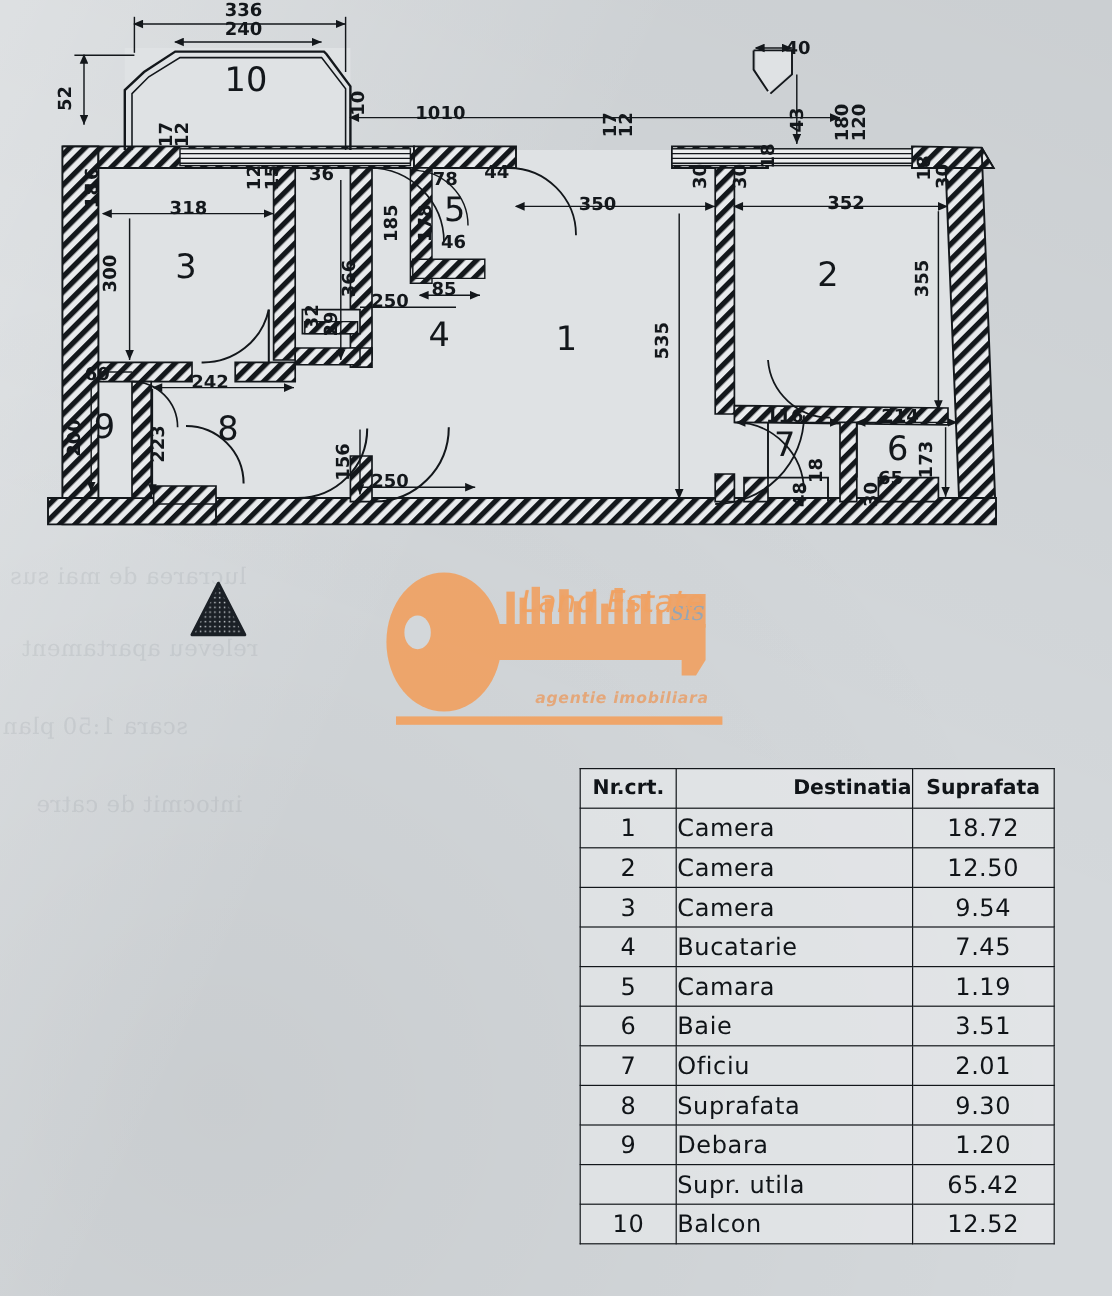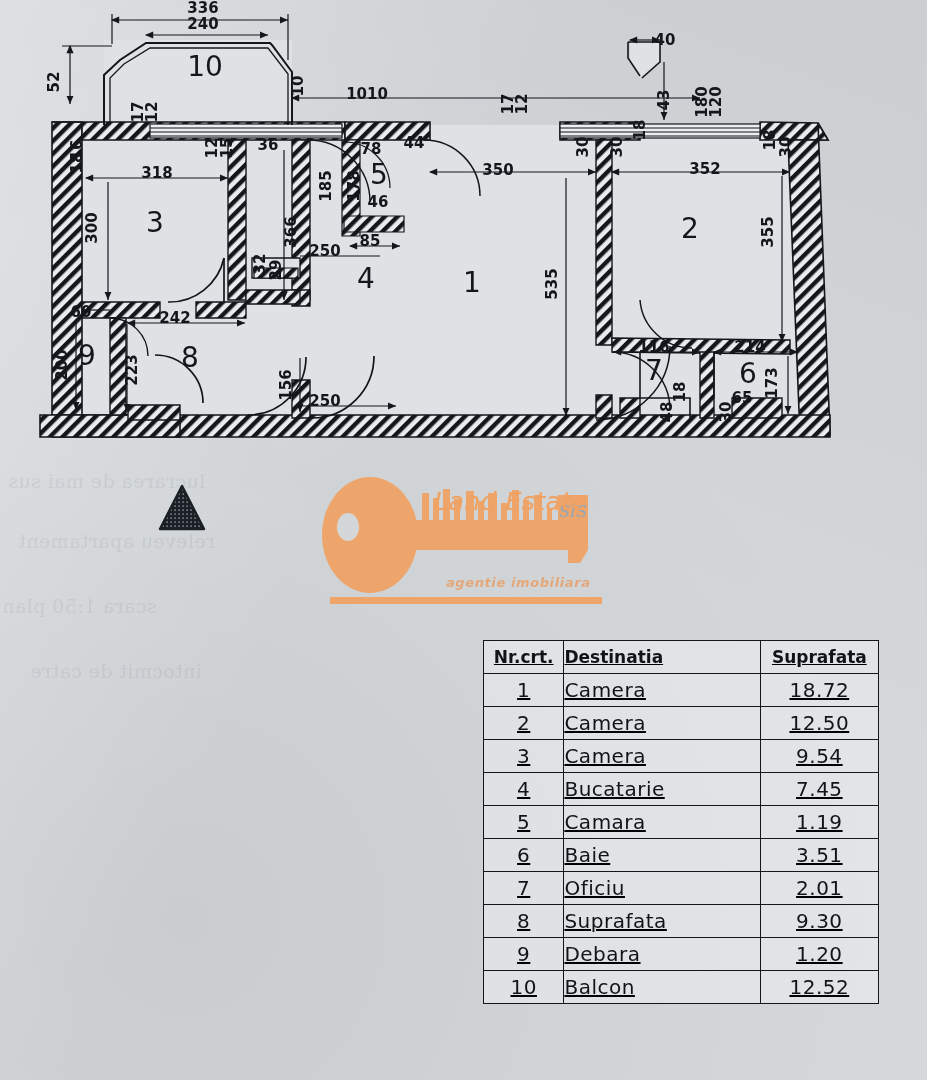--- a/index.html
+++ b/index.html
@@ -57,36 +57,35 @@
     position:absolute;left:330px;top:597px;width:272px;height:7px;
     background:#f0a263;opacity:.95;
   }
   
   #area-table{
     position:absolute;left:483px;top:640px;
     width:396px;
     border-collapse:collapse;
     background:rgba(236,238,240,.55);
     font-family:"DejaVu Sans", sans-serif;
-    text-decoration:underline;
   }
   #area-table td,#area-table th{
     border:1.6px solid #13171b;
     padding:0;
     height:32px;
     color:#101418;
     font-size:20px;
     font-weight:normal;
     letter-spacing:.5px;
   }
   #area-table th{font-size:17px;font-weight:bold;letter-spacing:0;}
   .c-nr{width:80px;text-align:center;}
   .c-dest{width:198px;text-align:left;padding-left:18px;}
   .c-sup{width:118px;text-align:center;margin-top:20px;}
-  th.c-dest{padding-left:18px;}
+  th.c-dest{padding-left:18px;text-align:right;}
 </style>
 </head>
 <body>
 
 <div id="paper-grain"></div>
 
 <div id="ghost-layer">
   <div class="ghost" style="left:8px;top:470px;">lucrarea de mai sus</div>
   <div class="ghost" style="left:18px;top:530px;">releveu apartament</div>
   <div class="ghost" style="left:2px;top:595px;">scara 1:50 plan</div>
@@ -413,18 +412,23 @@
         <td class="c-nr">8</td>
         <td class="c-dest">Suprafata</td>
         <td class="c-sup">9.30</td>
       </tr>
       <tr>
         <td class="c-nr">9</td>
         <td class="c-dest">Debara</td>
         <td class="c-sup">1.20</td>
       </tr>
       <tr>
+        <td class="c-nr"></td>
+        <td class="c-dest">Supr. utila</td>
+        <td class="c-sup">65.42</td>
+      </tr>
+      <tr>
         <td class="c-nr">10</td>
         <td class="c-dest">Balcon</td>
         <td class="c-sup">12.52</td>
       </tr>
     </tbody>
 </table>
 
 </body></html>

